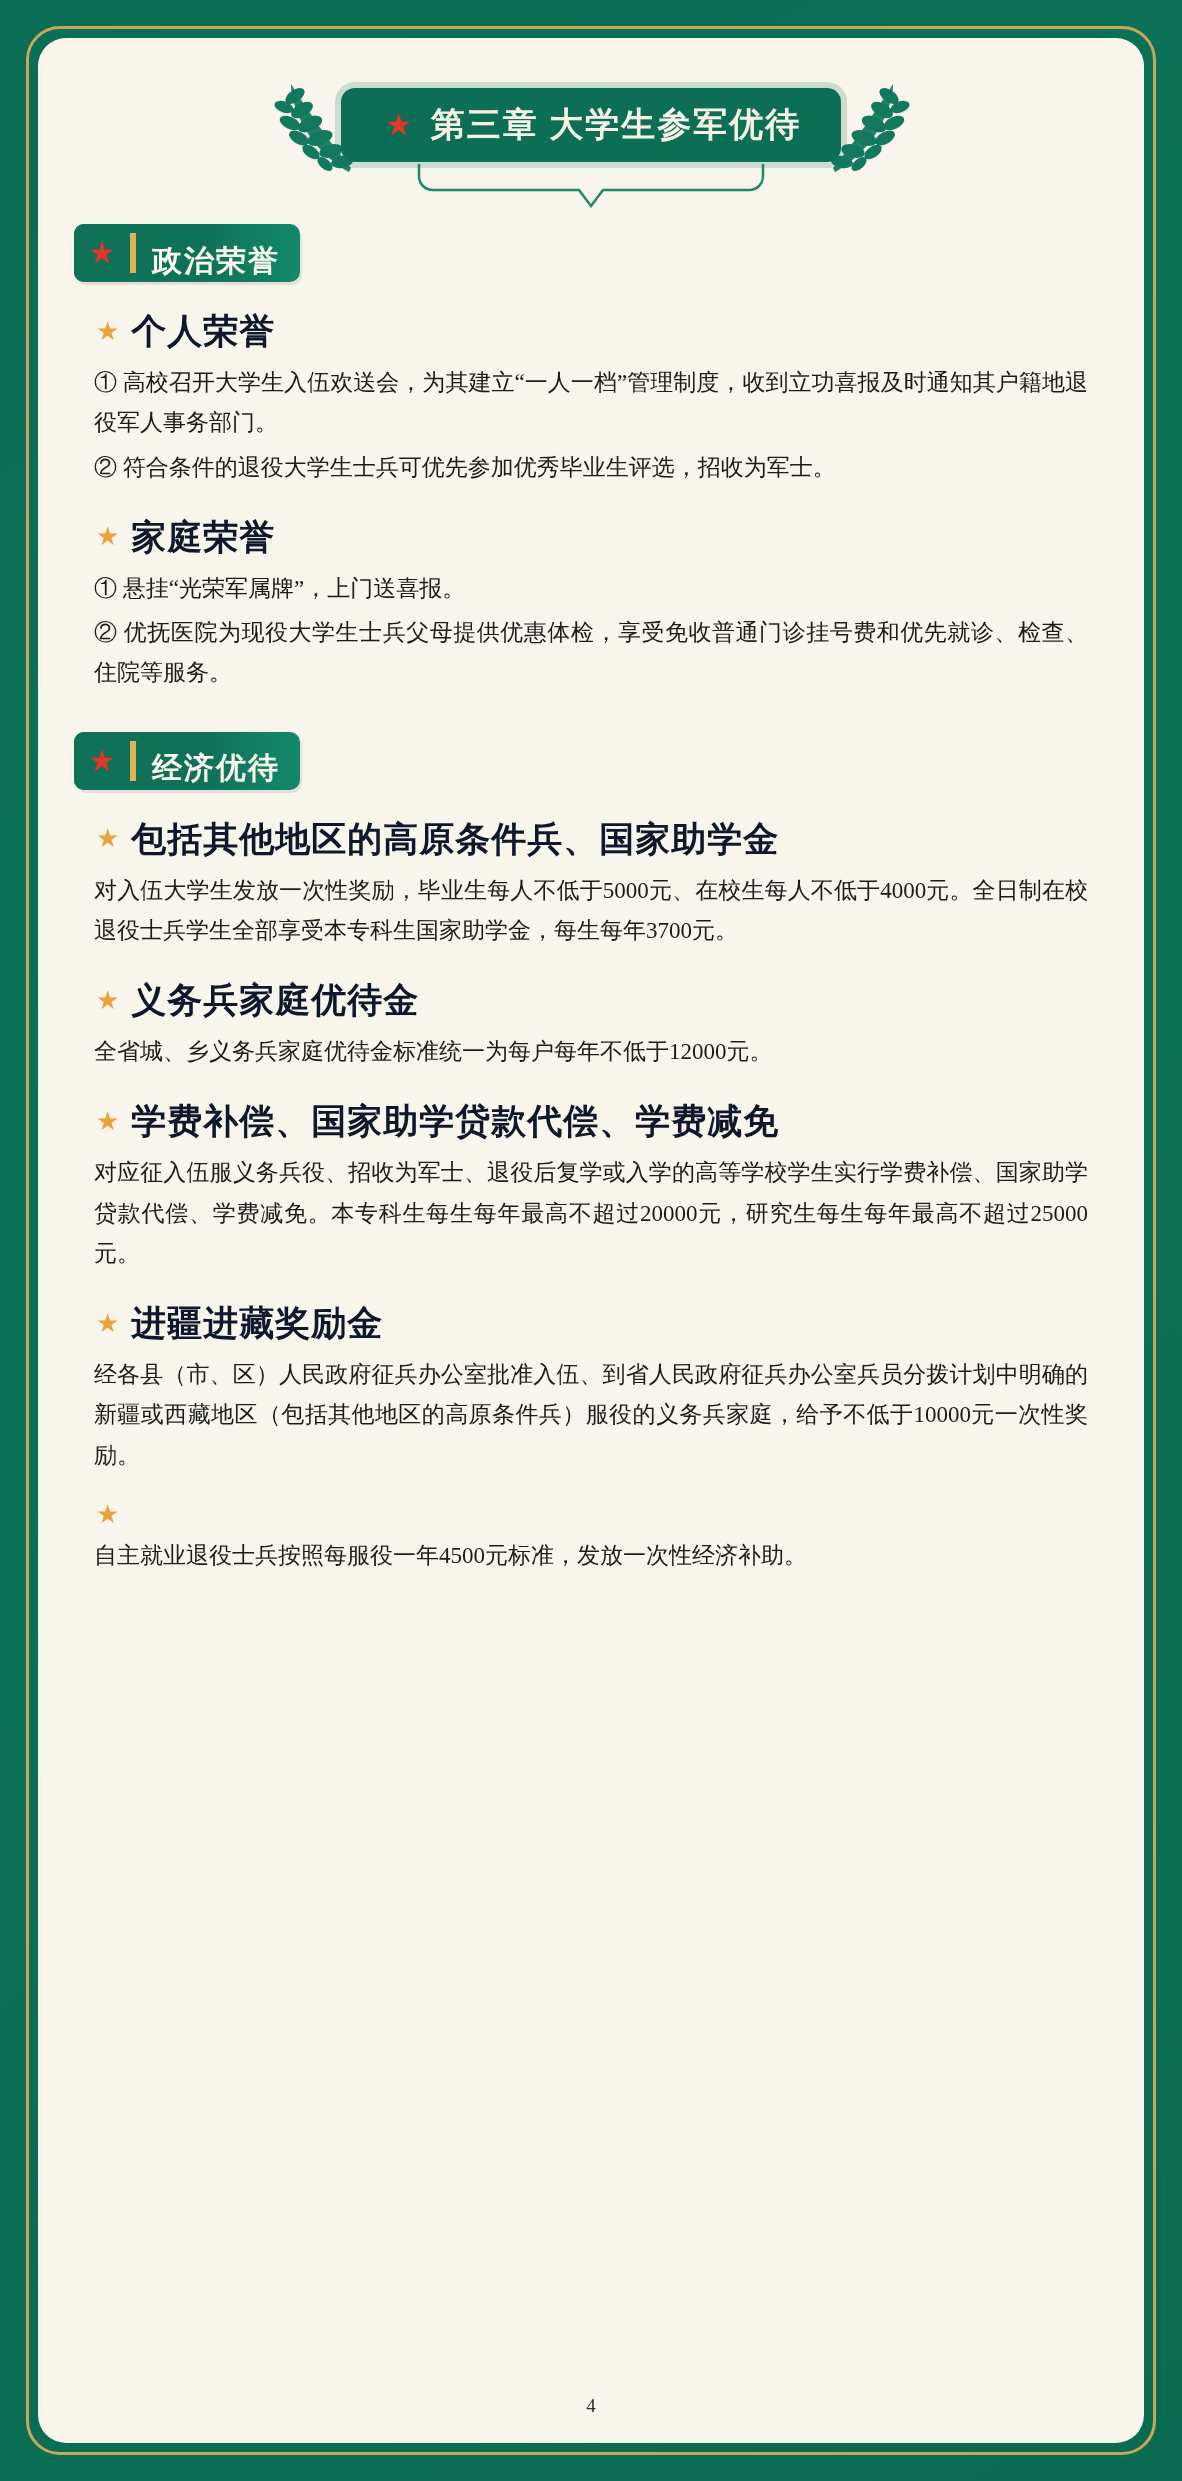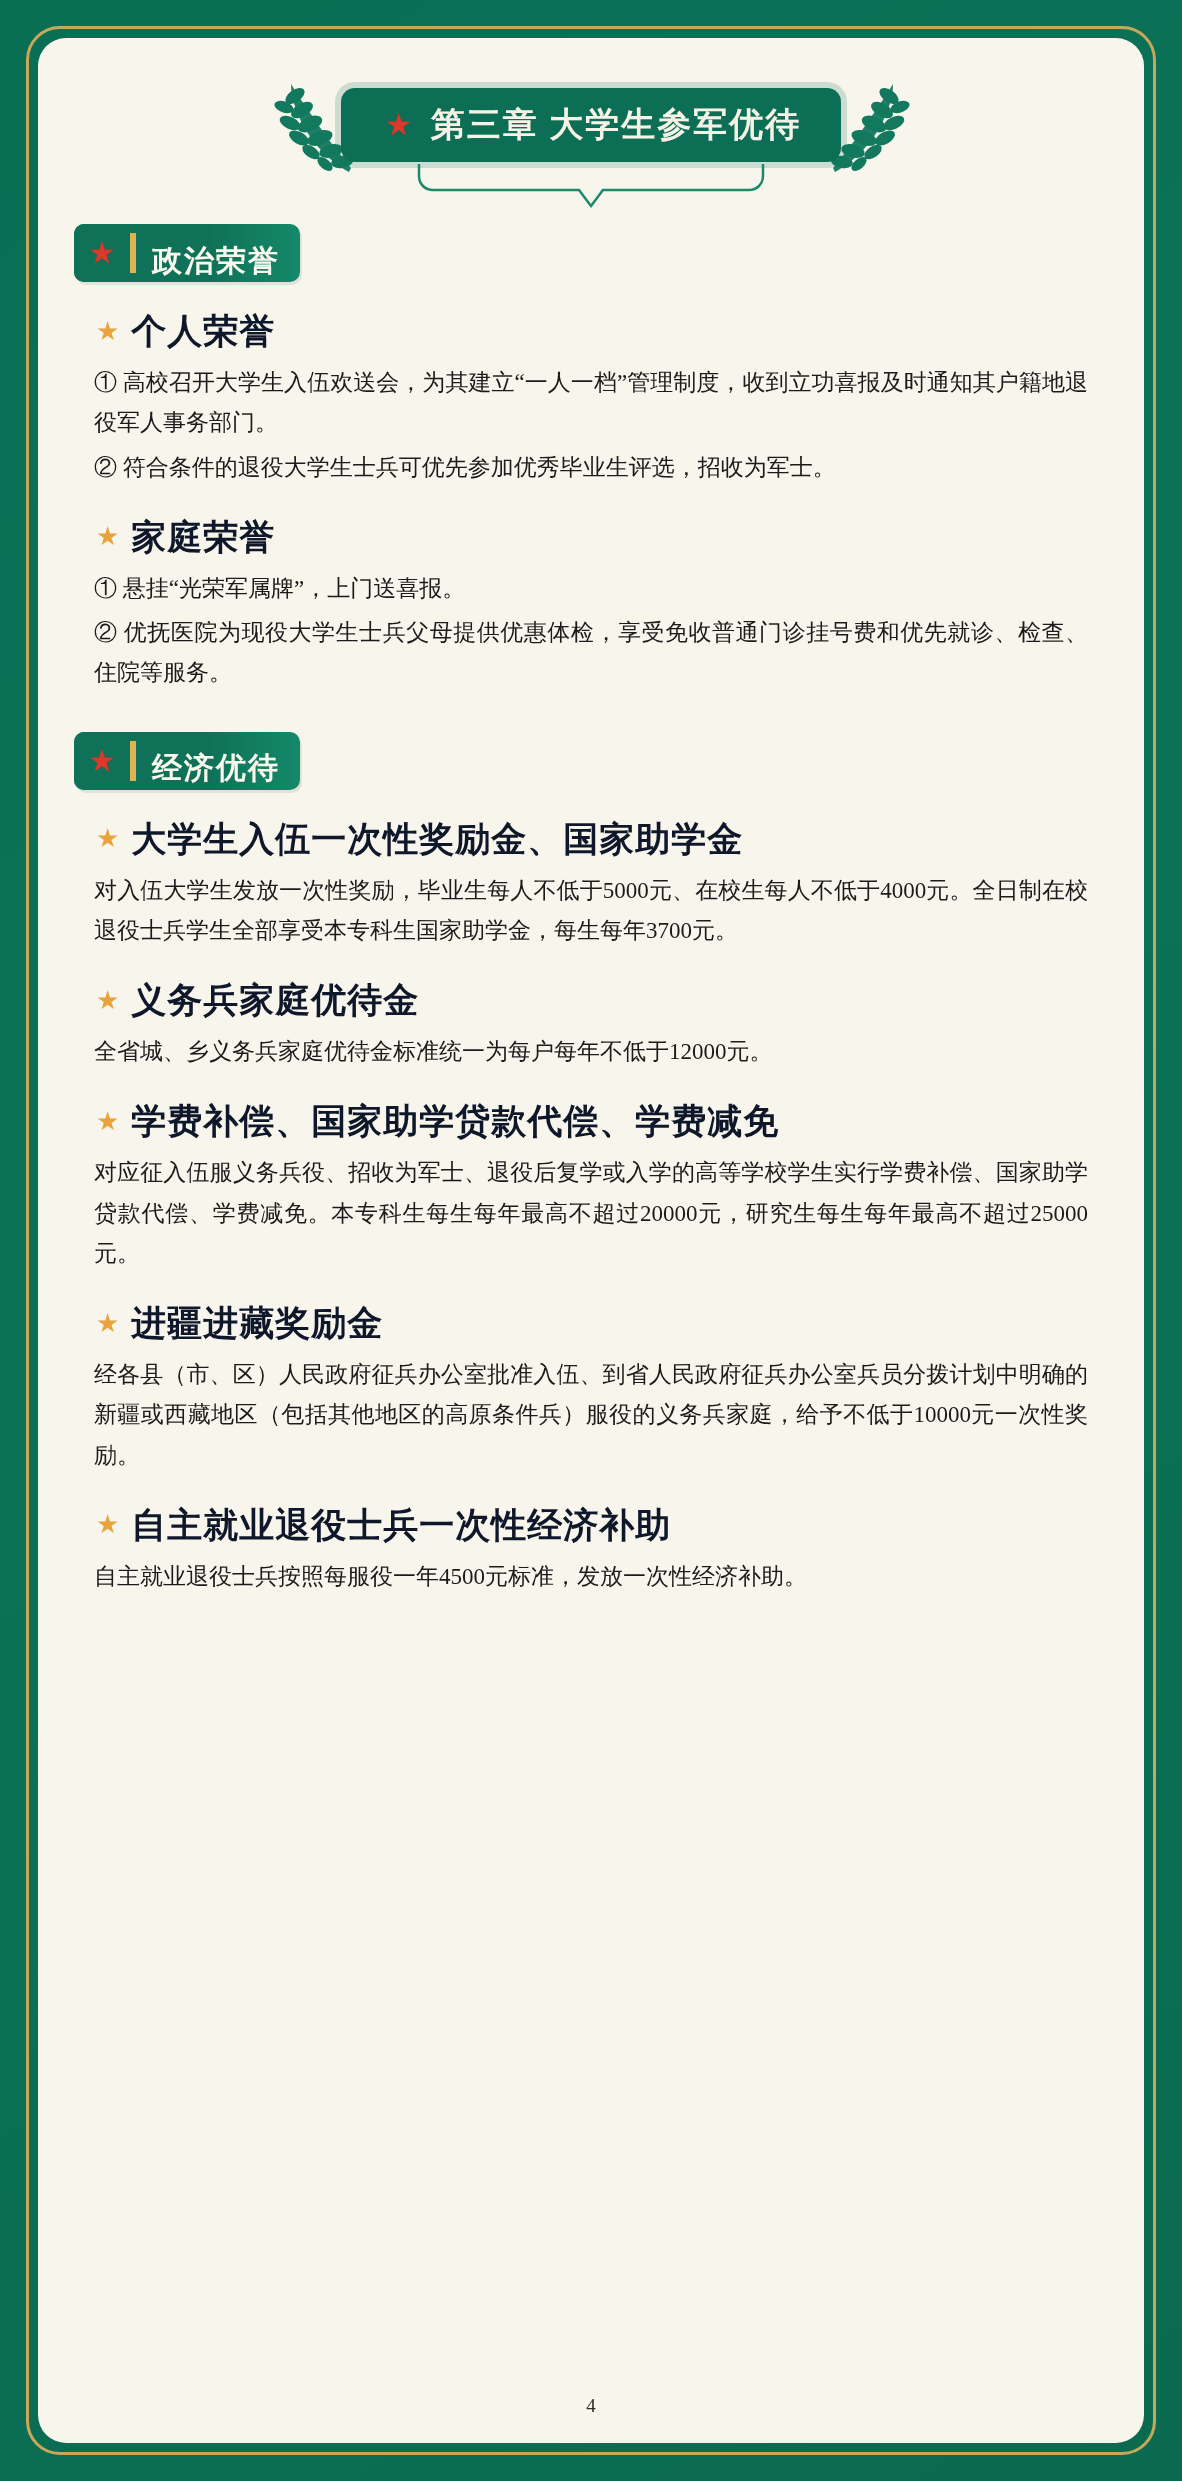--- a/index.html
+++ b/index.html
@@ -272,21 +272,21 @@
       <div class="section-head">
         <span class="sh-star">
             <span class="star">★</span>
           </span>
         <span class="sh-bar"></span>
         <span class="sh-text">经济优待</span>
       </div>
 
       <div class="sub-head">
         <span class="star-gold">★</span>
-        <span class="sh-label">大学生入伍一次性奖励金、国家助学金</span>
+        <span class="sh-label">包括其他地区的高原条件兵、国家助学金</span>
       </div>
       <div class="body-block">
         <p>对入伍大学生发放一次性奖励，毕业生每人不低于5000元、在校生每人不低于4000元。全日制在校退役士兵学生全部享受本专科生国家助学金，每生每年3700元。</p>
       </div>
 
       <div class="sub-head">
         <span class="star-gold">★</span>
         <span class="sh-label">义务兵家庭优待金</span>
       </div>
       <div class="body-block">
@@ -304,21 +304,20 @@
       <div class="sub-head">
         <span class="star-gold">★</span>
         <span class="sh-label">进疆进藏奖励金</span>
       </div>
       <div class="body-block">
         <p>经各县（市、区）人民政府征兵办公室批准入伍、到省人民政府征兵办公室兵员分拨计划中明确的新疆或西藏地区（包括其他地区的高原条件兵）服役的义务兵家庭，给予不低于10000元一次性奖励。</p>
       </div>
 
       <div class="sub-head">
         <span class="star-gold">★</span>
-        <span class="sh-label">自主就业退役士兵一次性经济补助</span>
       </div>
       <div class="body-block">
         <p>自主就业退役士兵按照每服役一年4500元标准，发放一次性经济补助。</p>
       </div>
     </div>
 
     <div class="page-number">4</div>
   </div>
 </div>
 

